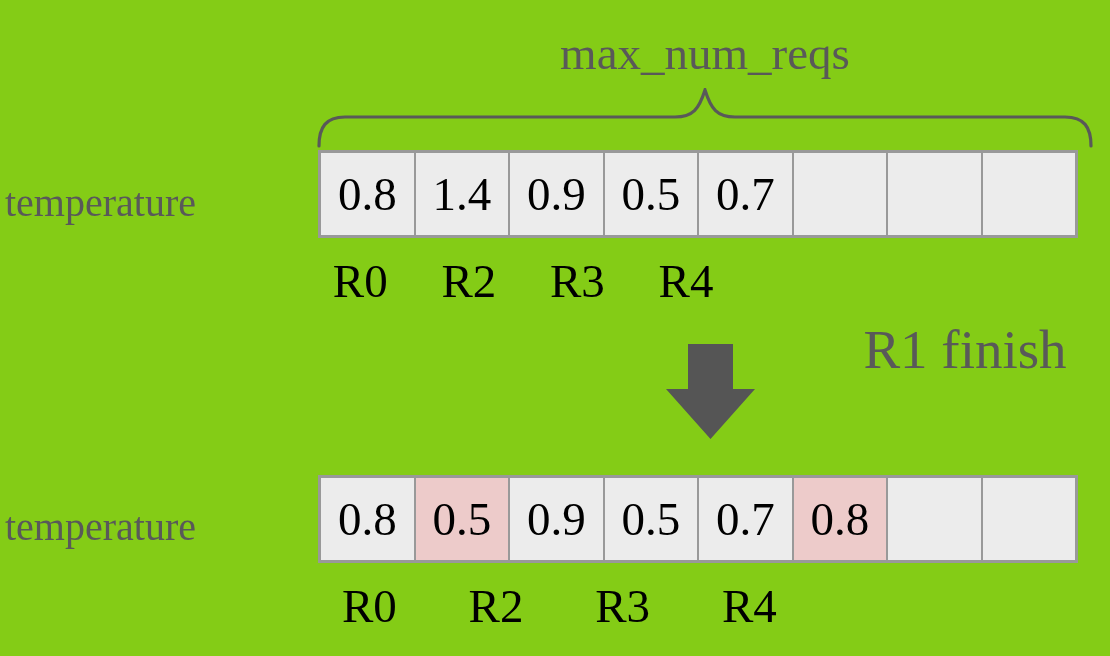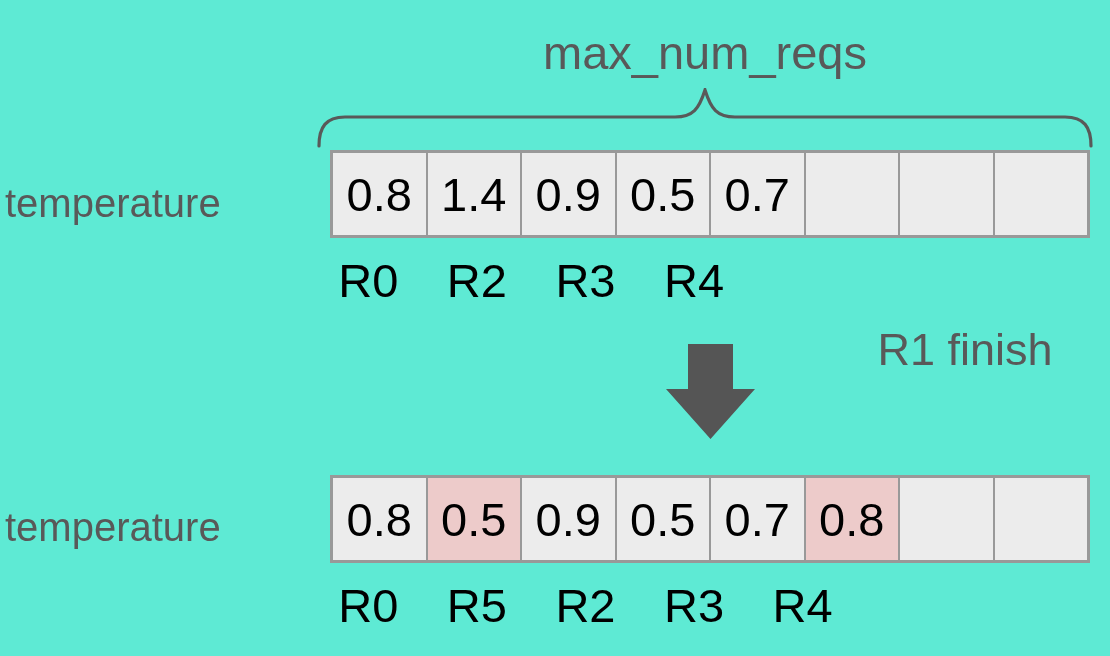--- a/index.html
+++ b/index.html
@@ -1,21 +1,21 @@
 <!DOCTYPE html>
 <html style="--cell-fill: #ececec; --cell-highlight-fill: #edcbca; --cell-border: #999999; --text-gray: #595959; --arrow-fill: #555555; --value-text: #000000;"><head>
 <meta charset="utf-8">
 <style>
   html, body { margin: 0; padding: 0; background: #ffffff; }
   #canvas {
     position: relative;
     width: 1110px;
     height: 656px;
-    background: #5eead4;
-    font-family: Liberation Sans, sans-serif;
+    background: #84cc16;
+    font-family: Liberation Serif, serif;
     overflow: hidden;
   }
   .gray-text { color: var(--text-gray, #595959); }
 
   .title {
     position: absolute;
     left: 318px; top: 28px; width: 774px;
     text-align: center;
     font-size: 47px;
     line-height: 50px;
@@ -39,41 +39,40 @@
 
   .array {
     position: absolute;
     left: 318px;
     width: 760px;
     height: 88px;
     display: flex;
     border: 3px solid var(--cell-border, #999999);
     box-sizing: border-box;
     background: var(--cell-fill, #ececec);
-    margin-left: 12px;
   }
   .array.r1 { top: 150px; }
   .array.r2 { top: 475px; }
   .cell {
     flex: 1 1 0;
     border-right: 2px solid var(--cell-border, #999999);
     background: var(--cell-fill, #ececec);
     display: flex;
     align-items: center;
     justify-content: center;
     font-size: 47px;
     color: var(--value-text, #000000);
     overflow: hidden;
   }
   .cell:last-child { border-right: none; }
   .cell.highlight { background: var(--cell-highlight-fill, #edcbca); }
 
   .labels {
     position: absolute;
-    left: 314px;
+    left: 306px;
     width: 760px;
     display: flex;
   }
   .labels.r1 { top: 256px; }
   .labels.r2 { top: 581px; }
   .labels .slot {
     flex: 1 1 0;
     text-align: center;
     font-size: 47px;
     line-height: 50px;
@@ -82,21 +81,21 @@
   }
 
   .arrow-wrap { position: absolute; left: 666px; top: 344px; width: 89px; height: 95px; }
   .arrow-wrap svg { display: block; width: 100%; height: 100%; }
   .arrow-path { fill: var(--arrow-fill, #555555); }
 
   .note {
     position: absolute;
     left: 840px; top: 320px; width: 250px;
     text-align: center;
-    font-size: 45px;
+    font-size: 55px;
     line-height: 59px;
     white-space: nowrap;
   }
 </style>
 </head>
 <body>
 
 <div id="canvas">
 
   <div class="title gray-text">max_num_reqs</div>
@@ -180,21 +179,20 @@
     <div class="cell">
         <span></span>
       </div>
     <div class="cell">
         <span></span>
       </div>
   </div>
 
   <div class="labels r2">
     <div class="slot">R0</div>
-    <div class="slot">R5</div>
     <div class="slot">R2</div>
     <div class="slot">R3</div>
     <div class="slot">R4</div>
     <div class="slot"></div>
     <div class="slot"></div>
   </div>
 
 </div>
 
 </body></html>

